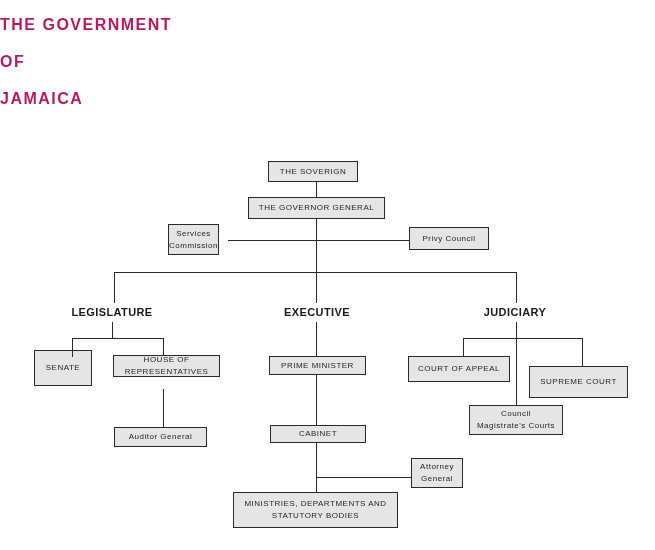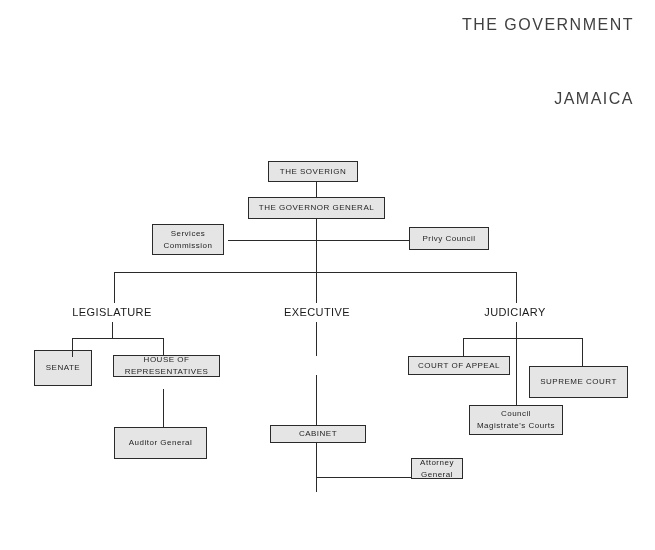--- a/index.html
+++ b/index.html
@@ -10,29 +10,29 @@
     position: relative;
     overflow: hidden;
   }
   #chart {
     position: absolute; left: 0; top: 0;
     width: 655px; height: 550px;
     background: #ffffff;
   }
   .title-line {
     position: absolute; left: 0; width: 634px;
-    text-align: right;
-    font-size: 16px; font-weight: 400;
+    text-align: left;
+    font-size: 16px; font-weight: 700;
     letter-spacing: 1.5px;
-    color: #404040;
+    color: #be185d;
   }
   .branch-label {
     position: absolute;
     text-align: center;
-    font-size: 11px; font-weight: normal;
+    font-size: 11px; font-weight: bold;
     letter-spacing: 0.4px;
     color: #1a1a1a;
   }
   .box {
     position: absolute;
     border: 1px solid #2a2a2a;
     background: #e5e5e5;
     display: flex; flex-direction: column;
     align-items: center; justify-content: center;
     text-align: center;
@@ -45,31 +45,32 @@
   }
   .hline { position: absolute; height: 1px; background: #2a2a2a; }
   .vline { position: absolute; width: 1px; background: #2a2a2a; }
 </style>
 </head>
 <body>
 
 <div id="chart">
 
   <div class="title-line" style="top:16px">THE GOVERNMENT</div>
+  <div class="title-line" style="top:53px">OF</div>
   <div class="title-line" style="top:90px">JAMAICA</div>
 
   <div class="box" style="left:268px;top:161px;width:90px;height:21px">
     <span>THE SOVERIGN</span>
   </div>
 
   <div class="box" style="left:248px;top:197px;width:137px;height:22px">
     <span>THE GOVERNOR GENERAL</span>
   </div>
 
-  <div class="box" style="left:152px;top:224px;width:72px;height:31px">
+  <div class="box" style="left:168px;top:224px;width:51px;height:31px">
     <span>Services</span>
     <span>Commission</span>
   </div>
 
   <div class="box" style="left:409px;top:227px;width:80px;height:23px">
     <span>Privy Council</span>
   </div>
 
   <div class="branch-label" style="left:64px;top:306px;width:96px">LEGISLATURE</div>
   <div class="branch-label" style="left:269px;top:306px;width:96px">EXECUTIVE</div>
@@ -77,36 +78,43 @@
 
   <div class="box" style="left:34px;top:350px;width:58px;height:36px">
     <span>SENATE</span>
   </div>
 
   <div class="box" style="left:113px;top:355px;width:107px;height:22px">
     <span>HOUSE OF</span>
     <span>REPRESENTATIVES</span>
   </div>
 
-  <div class="box" style="left:114px;top:427px;width:93px;height:32px">
+  <div class="box" style="left:114px;top:427px;width:93px;height:20px">
     <span>Auditor General</span>
   </div>
 
+  <div class="box" style="left:269px;top:356px;width:97px;height:19px">
+    <span>PRIME MINISTER</span>
+  </div>
 
   <div class="box" style="left:270px;top:425px;width:96px;height:18px">
     <span>CABINET</span>
   </div>
 
+  <div class="box" style="left:233px;top:492px;width:165px;height:36px">
+    <span>MINISTRIES, DEPARTMENTS AND</span>
+    <span>STATUTORY BODIES</span>
+  </div>
 
-  <div class="box" style="left:411px;top:458px;width:52px;height:21px">
+  <div class="box" style="left:411px;top:458px;width:52px;height:30px">
     <span>Attorney</span>
     <span>General</span>
   </div>
 
-  <div class="box" style="left:408px;top:356px;width:102px;height:19px">
+  <div class="box" style="left:408px;top:356px;width:102px;height:26px">
     <span>COURT OF APPEAL</span>
   </div>
 
   <div class="box" style="left:529px;top:366px;width:99px;height:32px">
     <span>SUPREME COURT</span>
   </div>
 
   <div class="box" style="left:469px;top:405px;width:94px;height:30px">
     <span>Council</span>
     <span>Magistrate's Courts</span>

